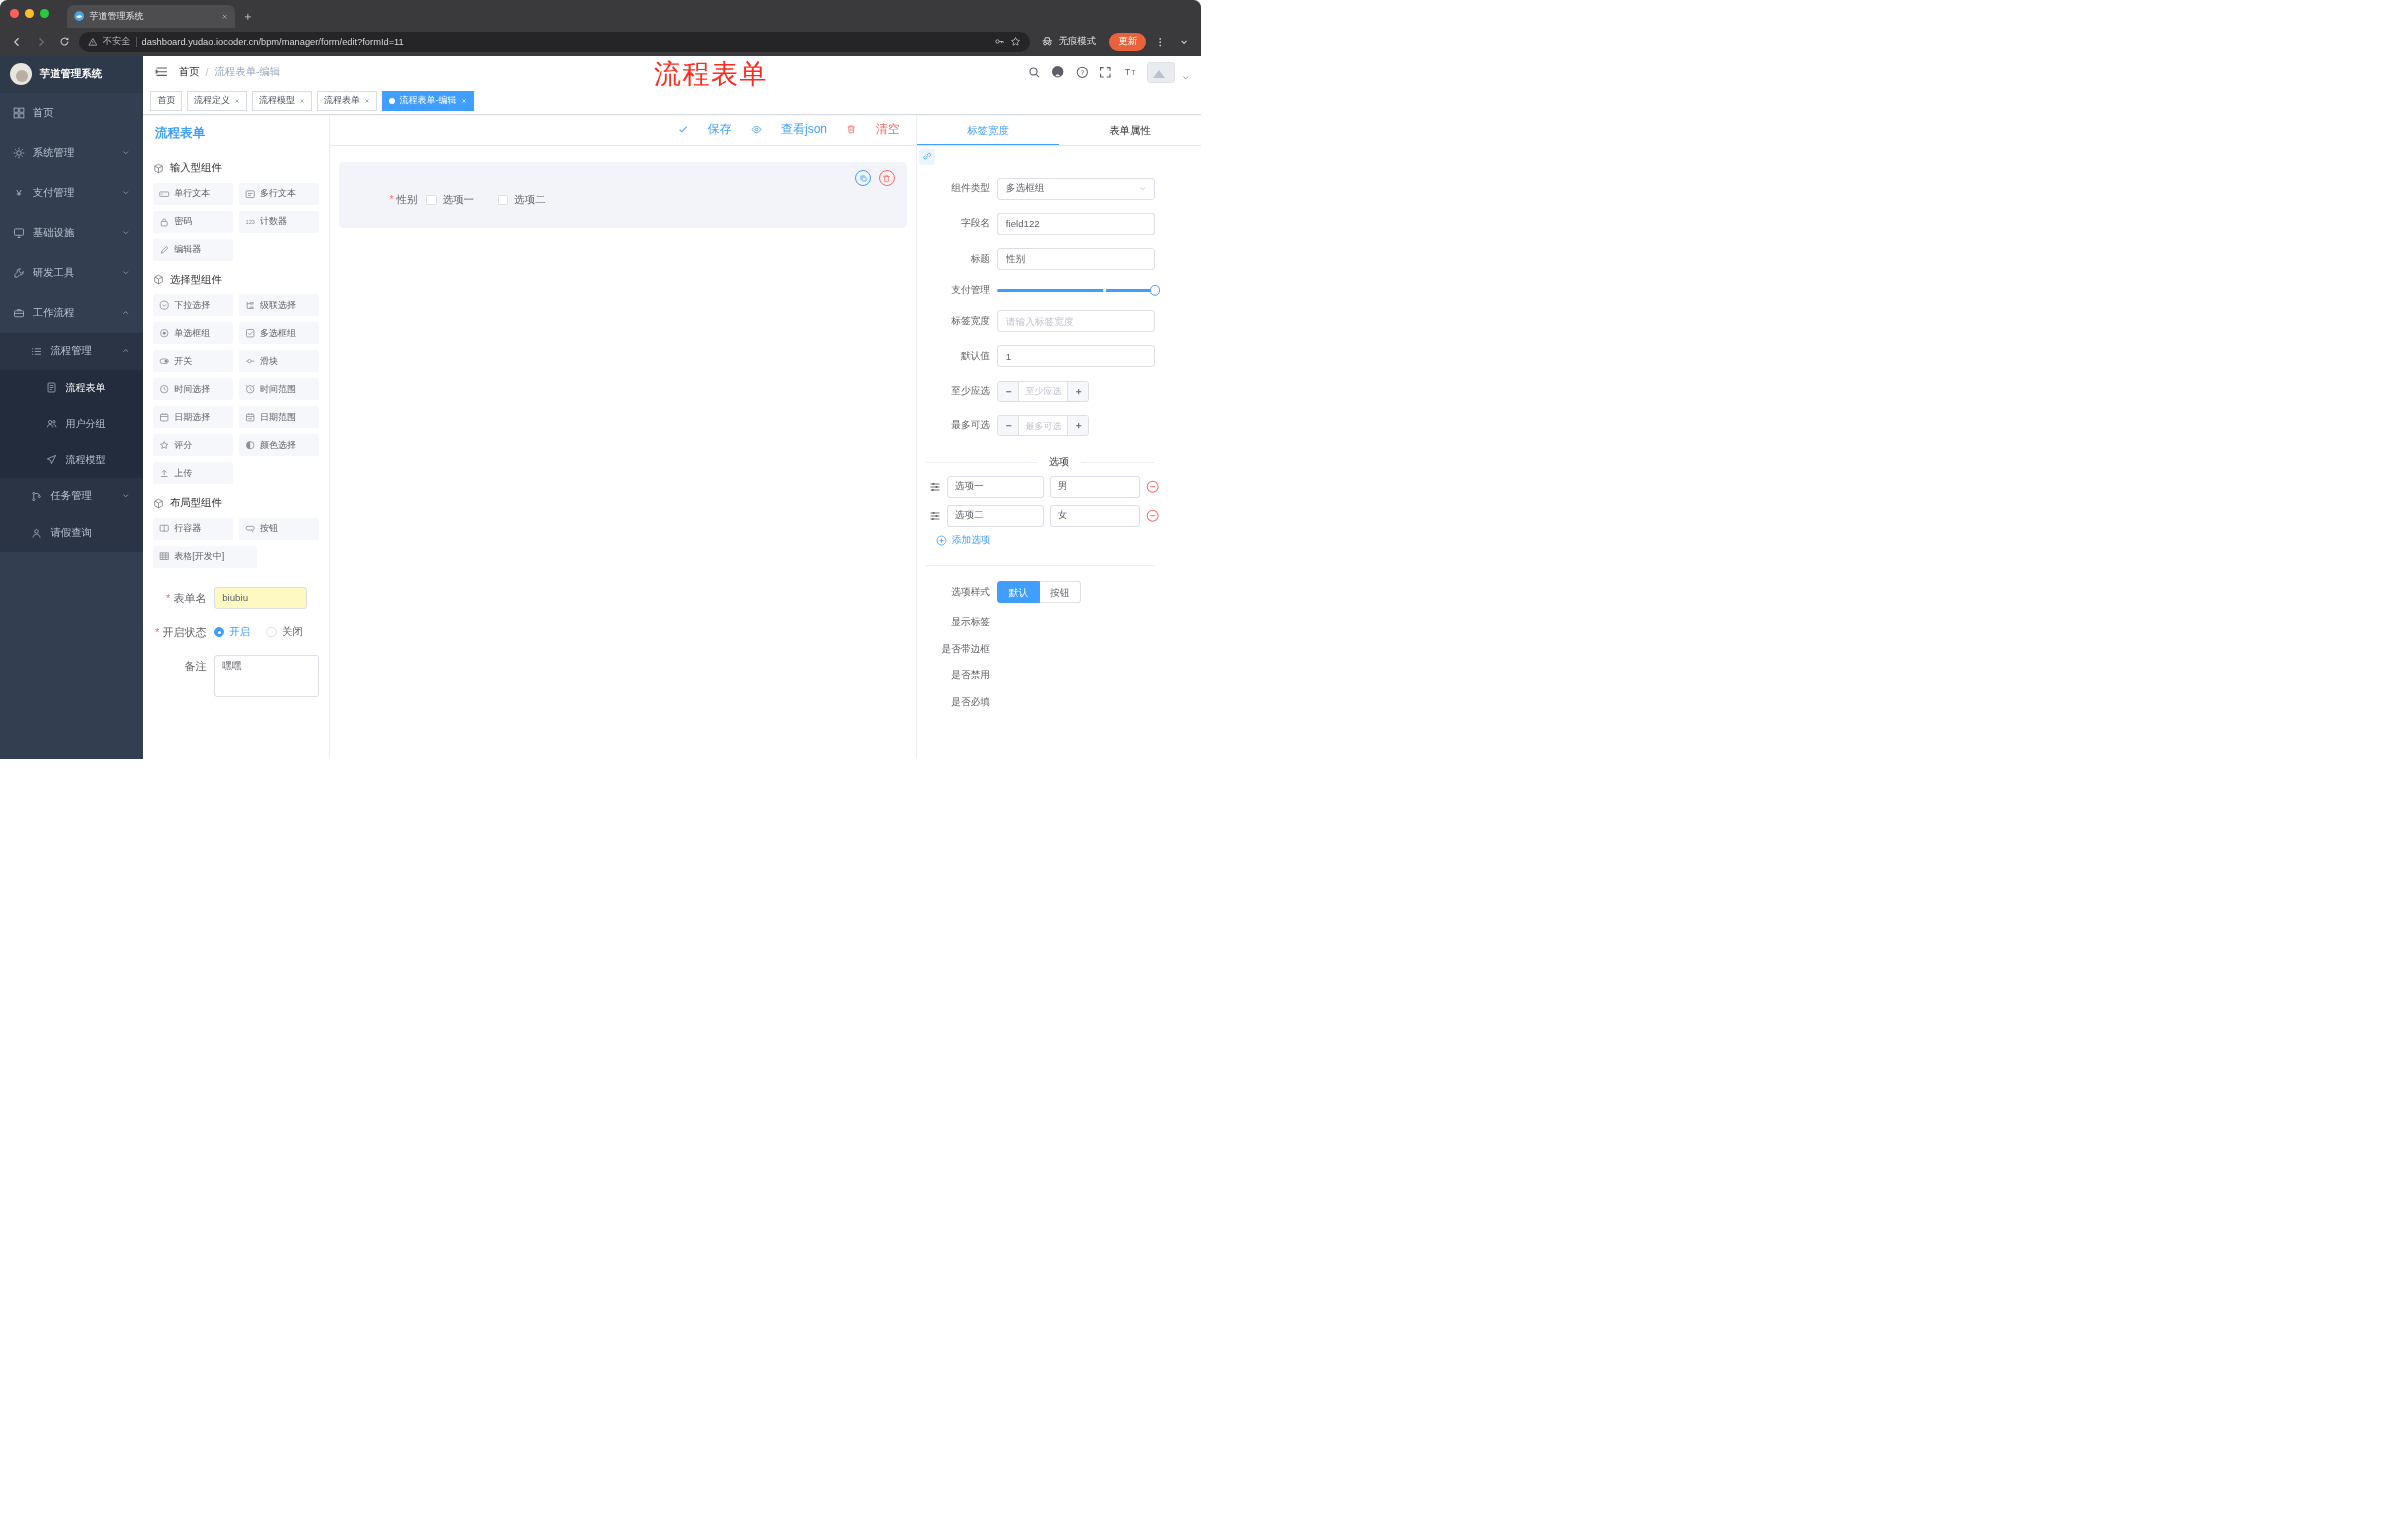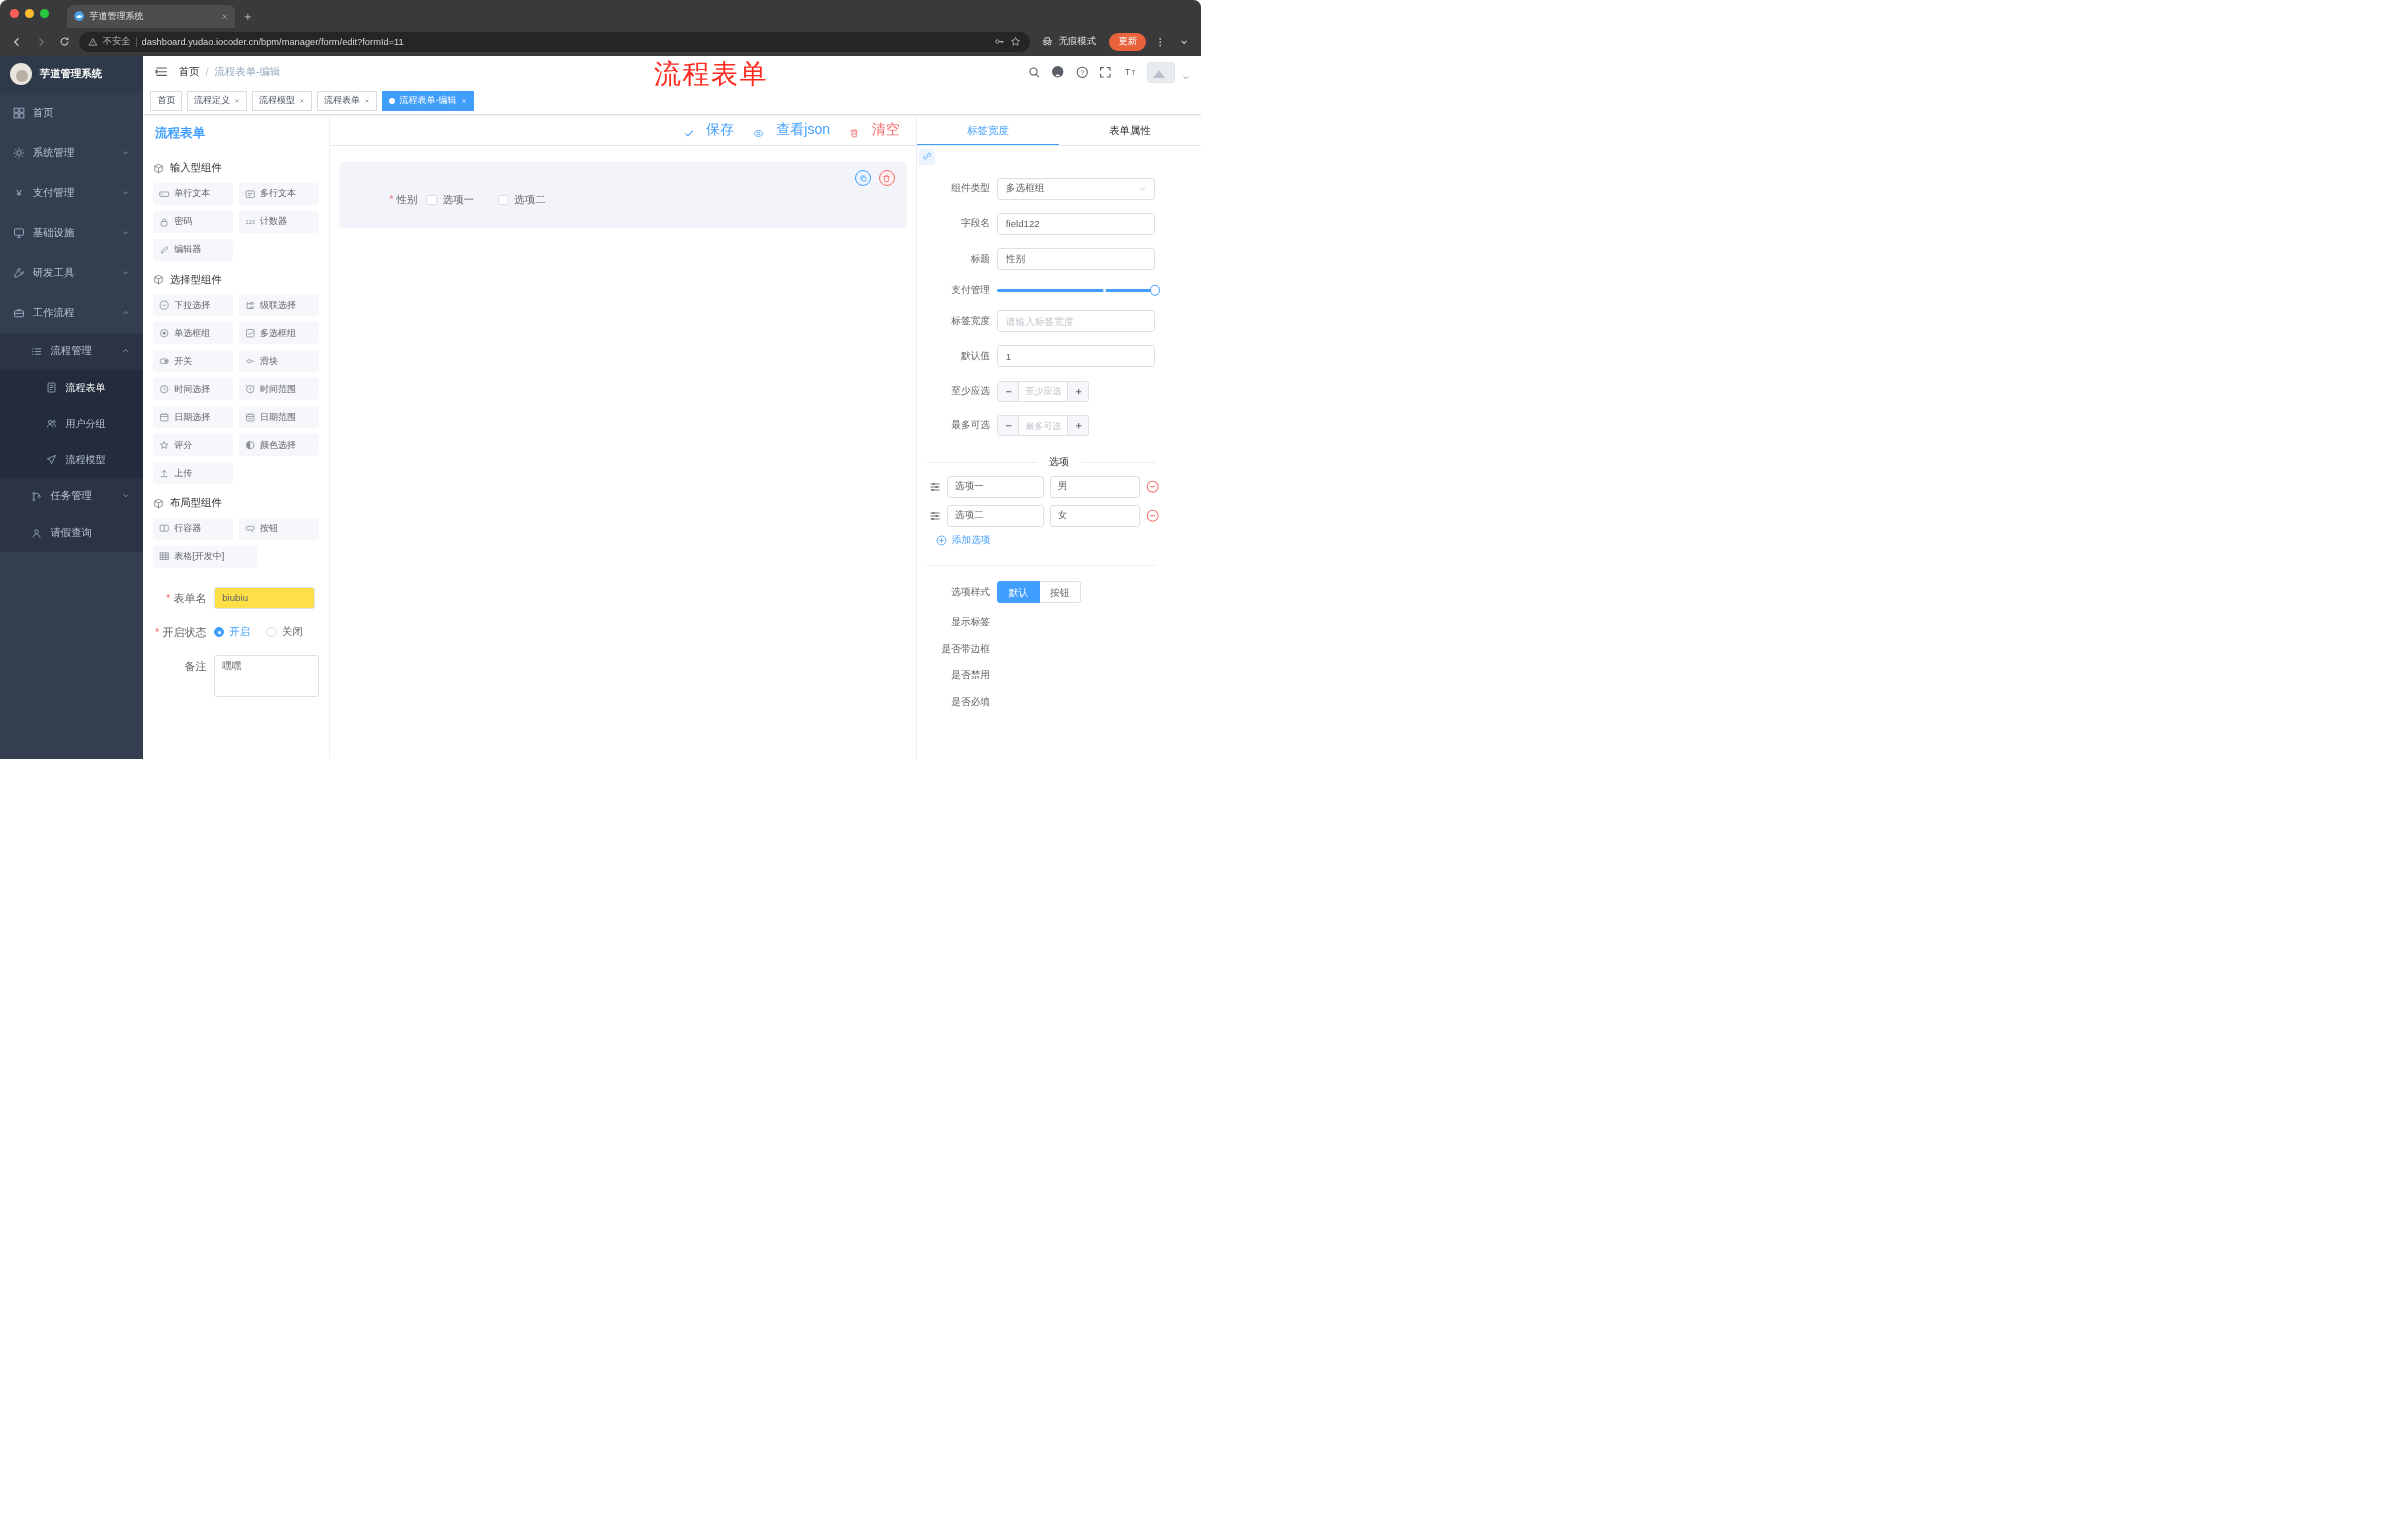--- a/index.html
+++ b/index.html
@@ -92,37 +92,37 @@
   .palitem { height:22px; background:#f5f7fa; border-radius:2.2px; display:flex; align-items:center; gap:4.5px;
     padding:0 6px; font-size:9px; color:#606266; cursor:move; white-space:nowrap; overflow:hidden; }
   .palitem .micon { color:#8a8f99; flex:0 0 10.4px; }
   .palitem.wide { grid-column:1 / 3; width:104px; }
 
   .palform { margin-top:19.3px; }
   .pfrow { display:flex; align-items:center; margin:12px 0; }
   .pfrow.top { align-items:flex-start; }
   .pflabel { flex:0 0 53px; text-align:right; margin-right:7.4px; font-size:11px; color:#606266; line-height:22px; }
   .req::before { content:"*"; color:#f56c6c; margin-right:3px; }
-  .pfinput { width:101px; height:22px; border:0.7px solid #dcdfe6; border-radius:3px; padding:0 7.4px;
-    font-size:9.7px; color:#606266; outline:none; background:#fde047; font-family:inherit; }
+  .pfinput { width:93px; height:22px; border:0.7px solid #dcdfe6; border-radius:3px; padding:0 7.4px;
+    font-size:9.7px; color:#606266; outline:none; background:#fef9c3; font-family:inherit; }
   .pftextarea { width:111px; height:42px; border:0.7px solid #dcdfe6; border-radius:3px; padding:4.5px 7.4px;
     font-size:9.7px; color:#606266; outline:none; resize:none; font-family:inherit; }
   .radios { display:flex; gap:16.3px; align-items:center; height:22px; }
   .radio { display:flex; align-items:center; gap:5.2px; font-size:10.4px; color:#606266; cursor:pointer; }
   .rdot { width:10.4px; height:10.4px; border-radius:50%; border:0.7px solid #dcdfe6; background:#fff; position:relative; }
   .radio.sel { color:#409eff; }
   .radio.sel .rdot { border-color:#409eff; background:#409eff; }
   .radio.sel .rdot::after { content:""; position:absolute; left:3px; top:3px; width:3px; height:3px;
     border-radius:50%; background:#fff; }
 
   
   .canvas { flex:1; display:flex; flex-direction:column; min-width:0; }
   .canvashdr { height:31px; flex:0 0 31px; display:flex; align-items:center; justify-content:flex-end;
     gap:19.3px; padding-right:16.3px; border-bottom:0.7px solid #ece8e8; }
-  .actlink { display:flex; align-items:flex-end; gap:12px; font-size:14px; color:#409eff; cursor:pointer; }
+  .actlink { display:flex; align-items:center; gap:19px; font-size:12px; color:#409eff; cursor:pointer; }
   .actlink.danger { color:#f56c6c; }
   .canvasbody { flex:1; padding:7.4px 9px; overflow:hidden; }
   .fieldrow { display:flex; align-items:center; padding:10.4px 7.4px; }
   .flabel { flex:0 0 71px; text-align:right; margin-right:9px; font-size:10.4px; color:#606266; }
   .finput { flex:1; height:27px; border:0.7px solid #dcdfe6; border-radius:3px; padding:0 10.4px; font-size:10.4px;
     color:#606266; outline:none; font-family:inherit; }
   .finput::placeholder { color:#c0c4cc; }
   .selitem { margin-top:9px; background:#f3f4f9; border-radius:4.5px; position:relative;
     padding:31px 7.4px 21px 7.4px; display:flex; align-items:center; }
   .cbgroup { display:flex; gap:24px; align-items:center; }

